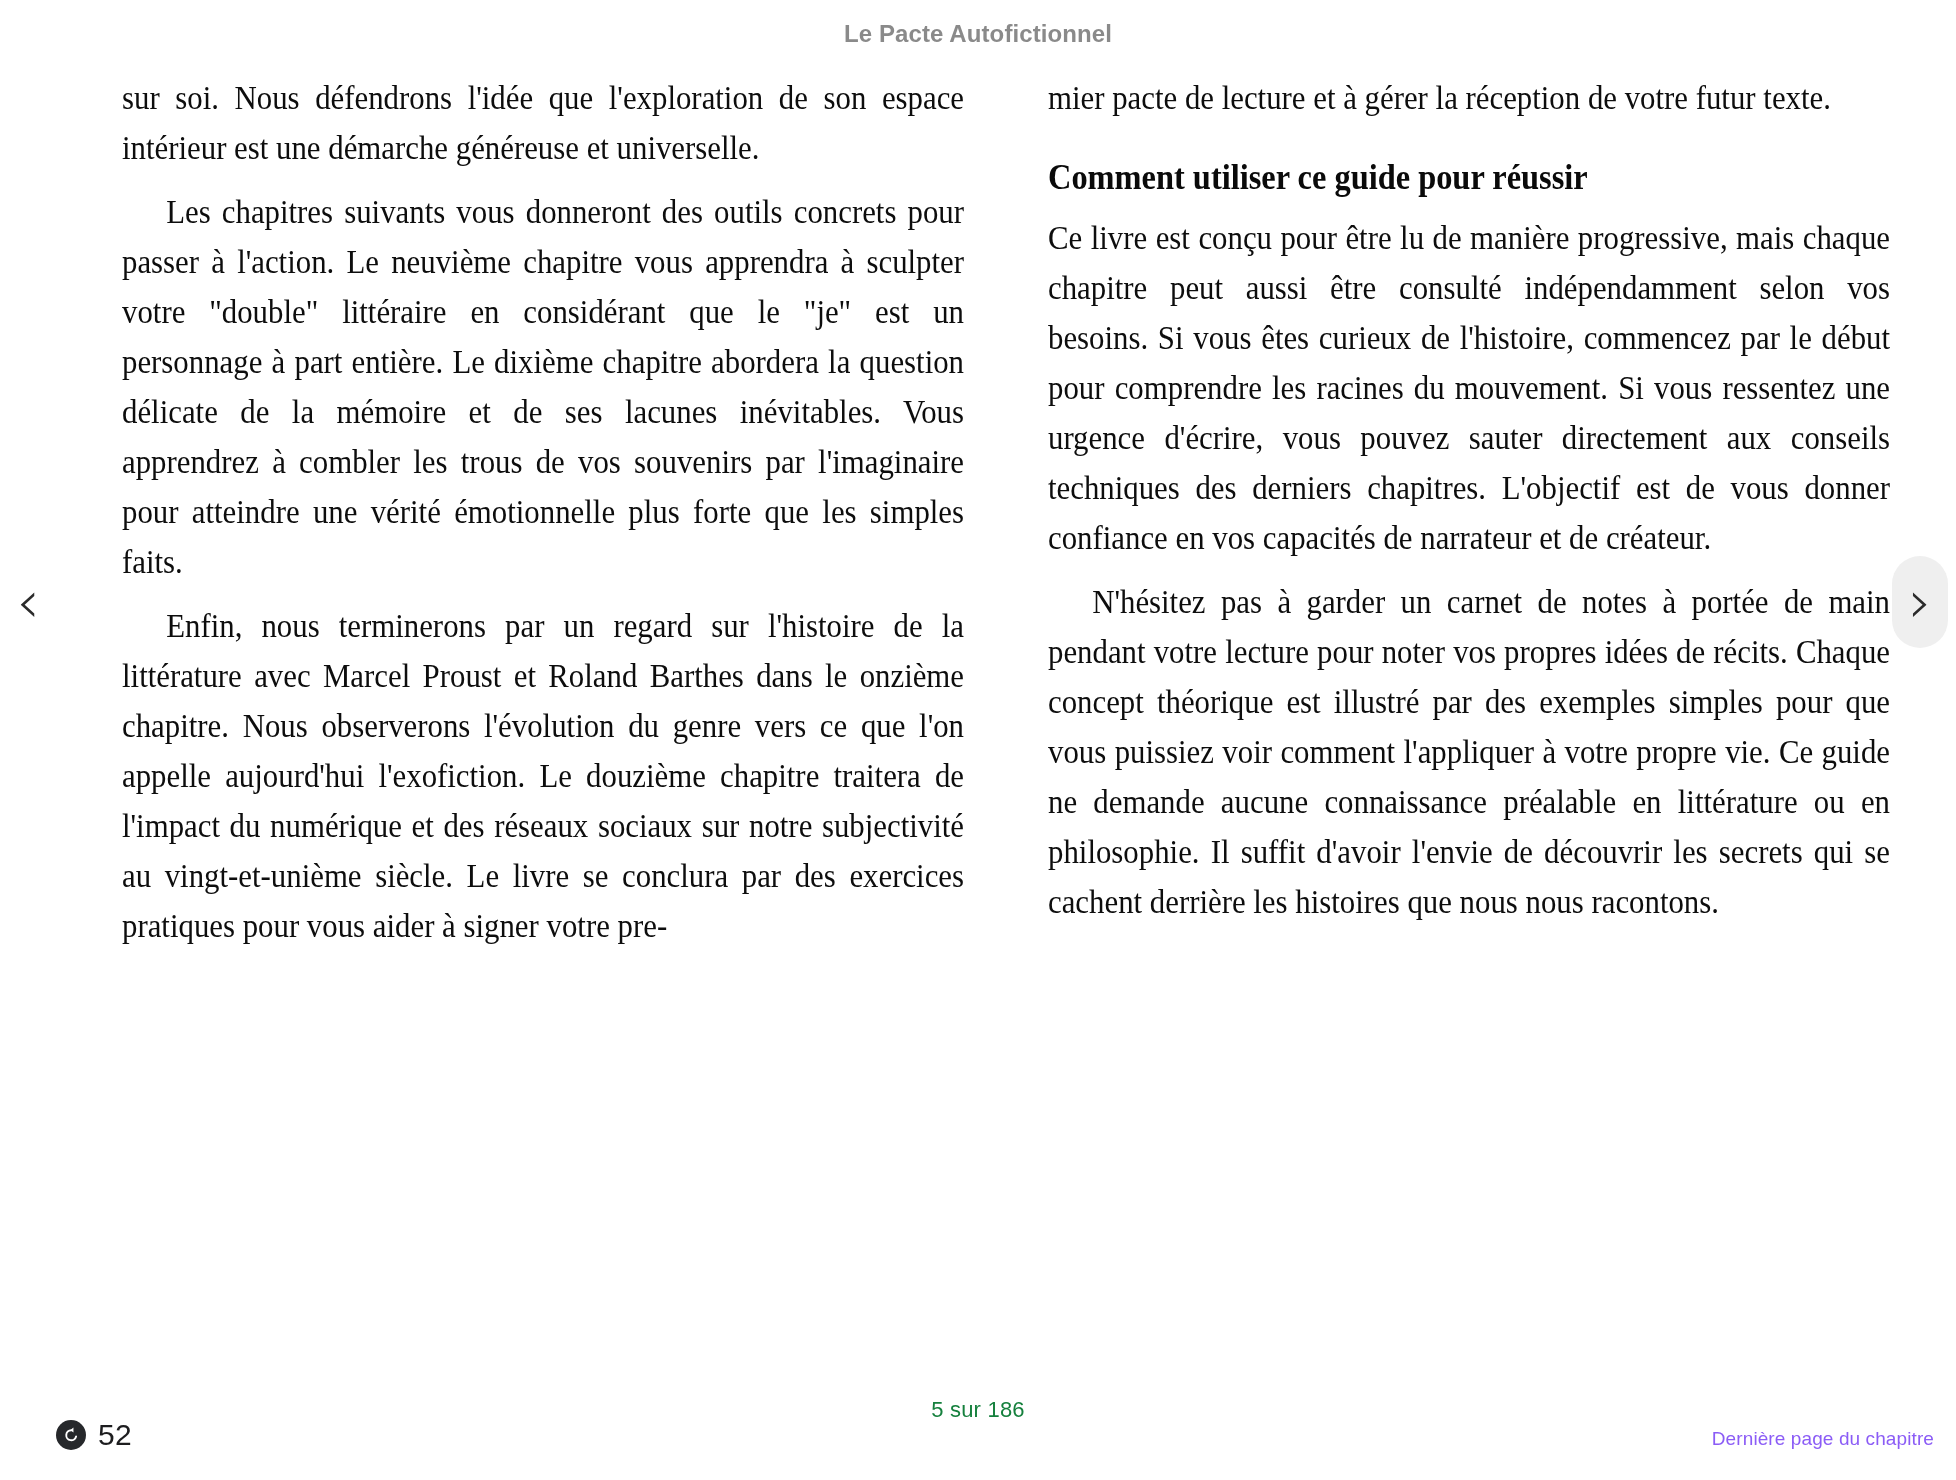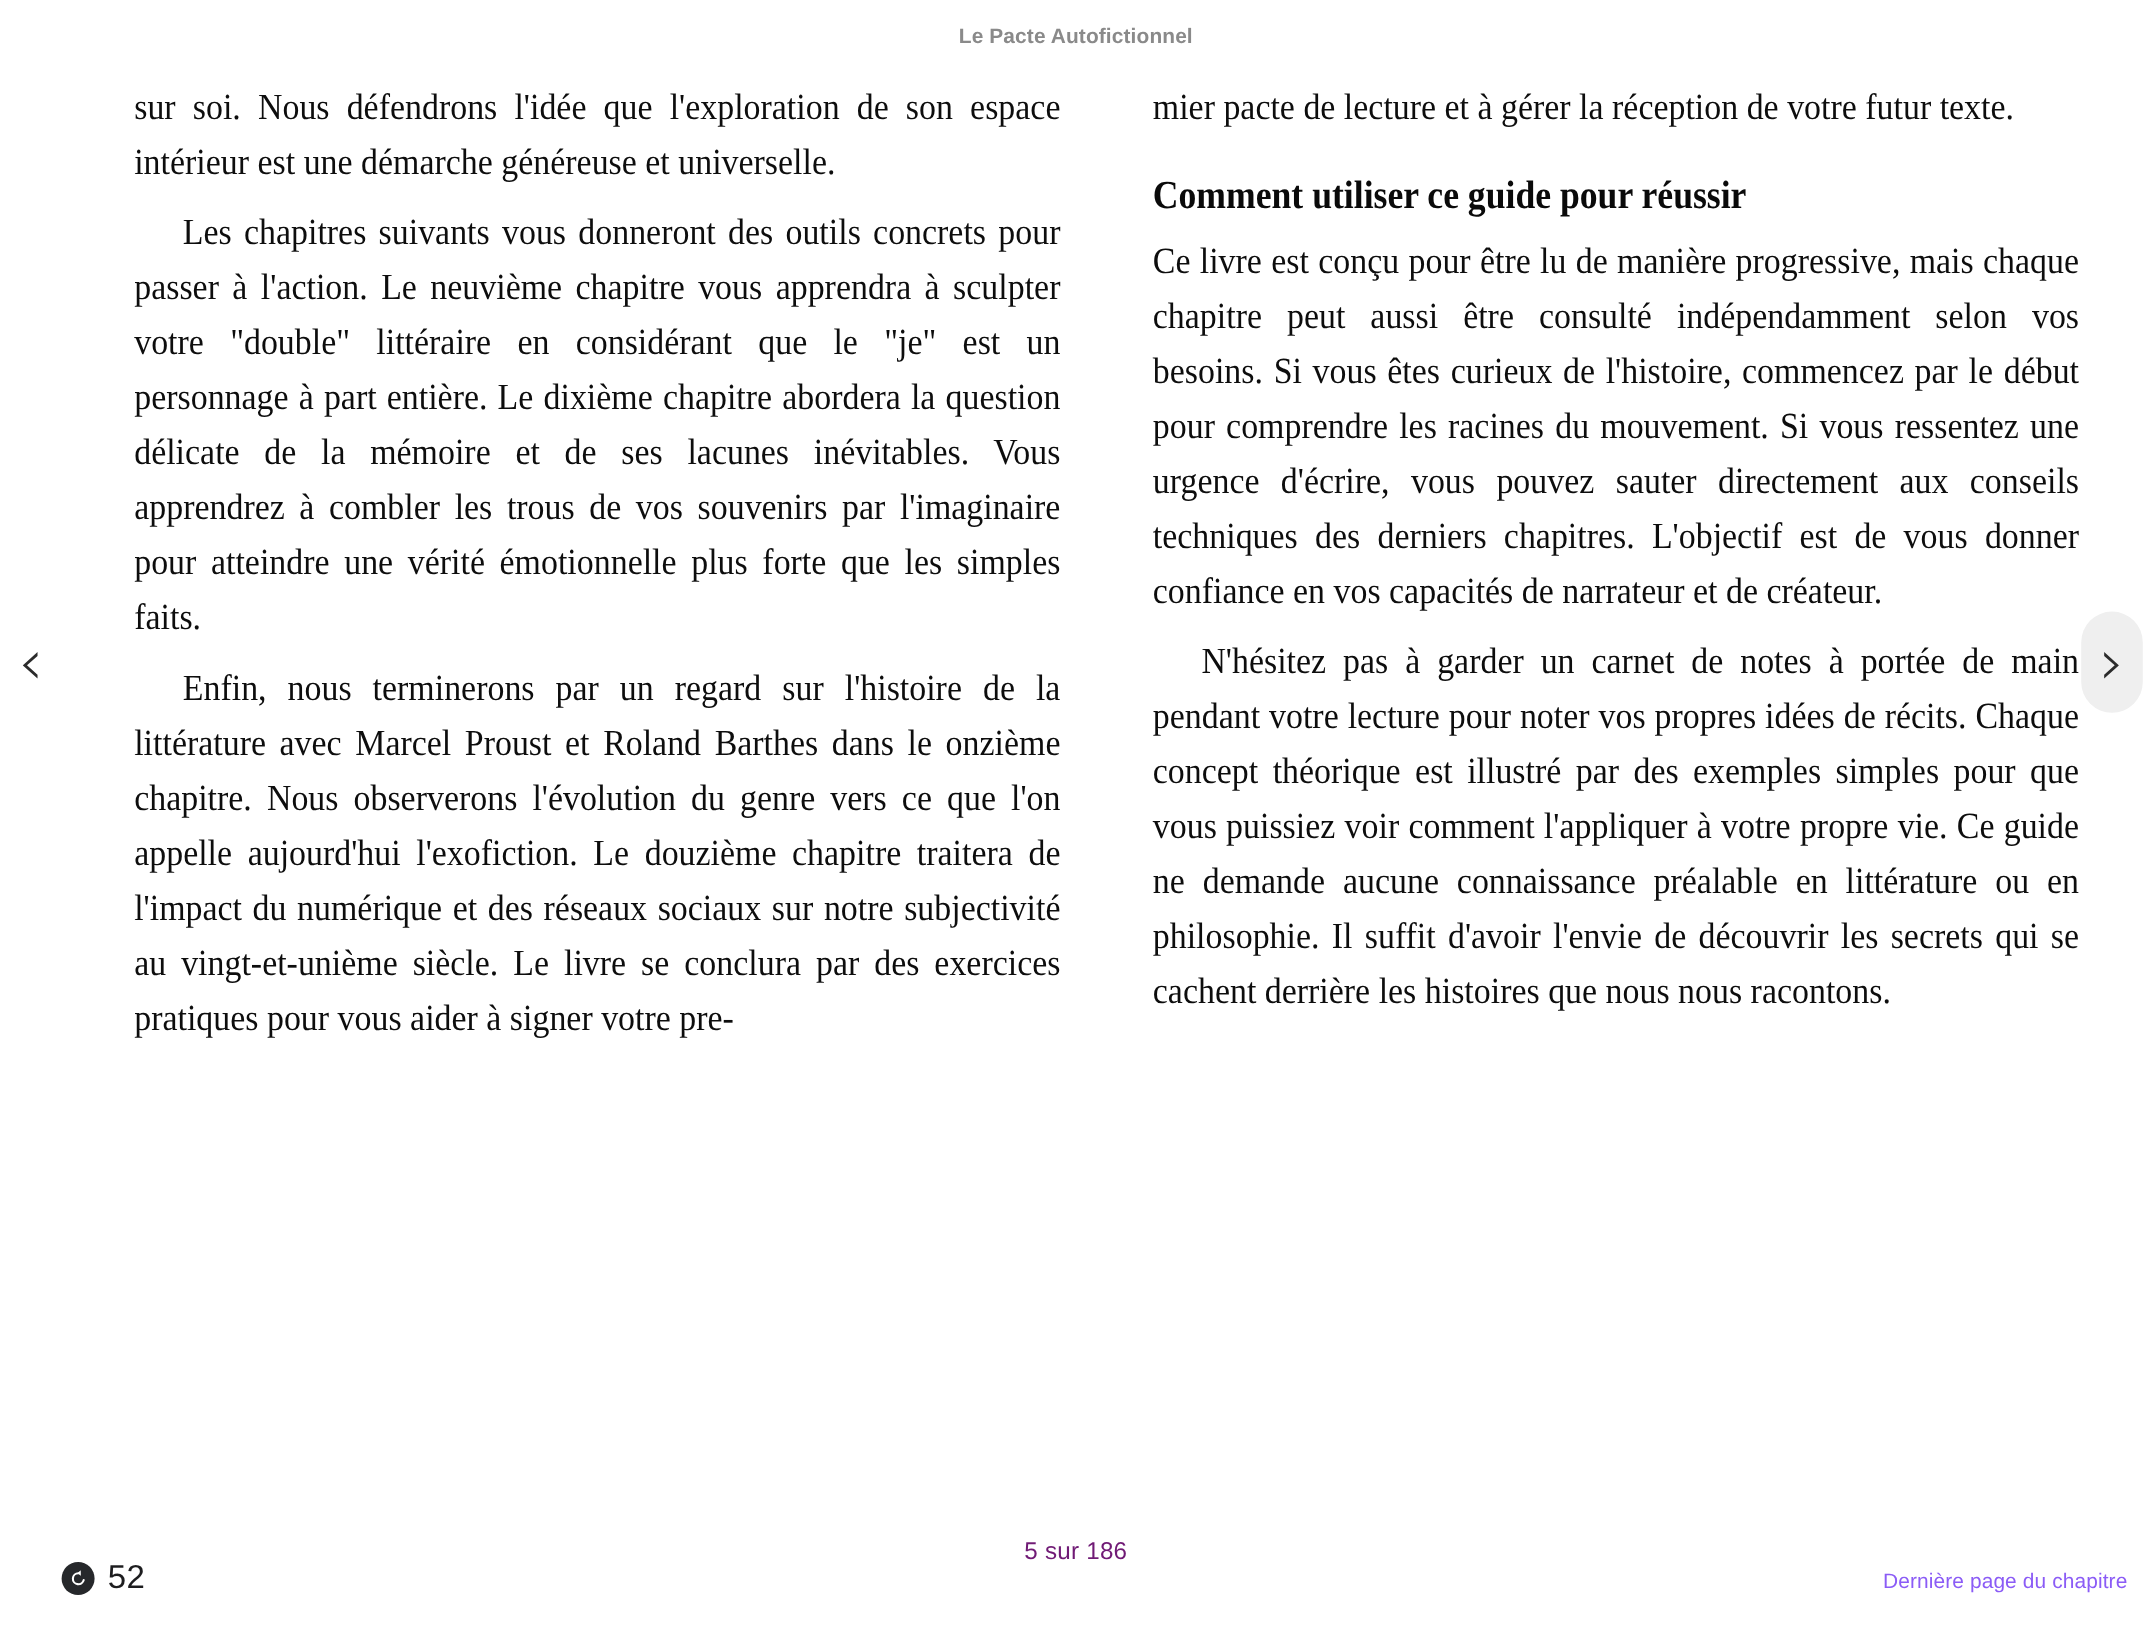--- a/index.html
+++ b/index.html
@@ -24,21 +24,21 @@
     left: 0;
     width: 1956px;
     height: 68px;
     display: flex;
     align-items: center;
     justify-content: center;
     box-sizing: border-box;
   }
   .header-title {
     font-family: "Liberation Sans", "DejaVu Sans", sans-serif;
-    font-size: 19px;
+    font-size: 24px;
     font-weight: 700;
     color: #8a8a8a;
     letter-spacing: 0.1px;
     white-space: nowrap;
   }
 
   
   .page-surface {
     position: absolute;
     top: 68px;
@@ -167,21 +167,21 @@
     position: absolute;
     left: 0;
     width: 1956px;
     bottom: 57px;
     text-align: center;
     pointer-events: none;
   }
   .progress-label {
     font-family: "Liberation Sans", "DejaVu Sans", sans-serif;
     font-size: 22px;
-    color: #701a75;
+    color: #15803d;
     letter-spacing: 0.2px;
   }
   .footer-right {
     position: absolute;
     right: 58px;
     bottom: 30px;
   }
   .chapter-status {
     font-family: "Liberation Sans", "DejaVu Sans", sans-serif;
     font-size: 19px;

